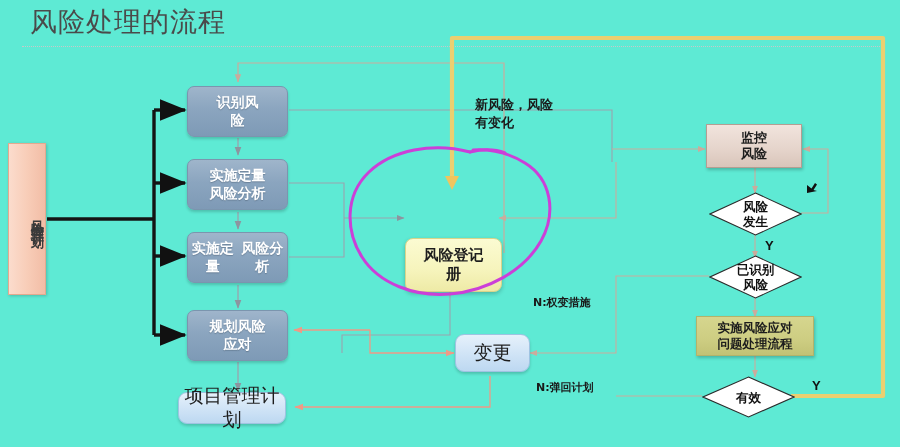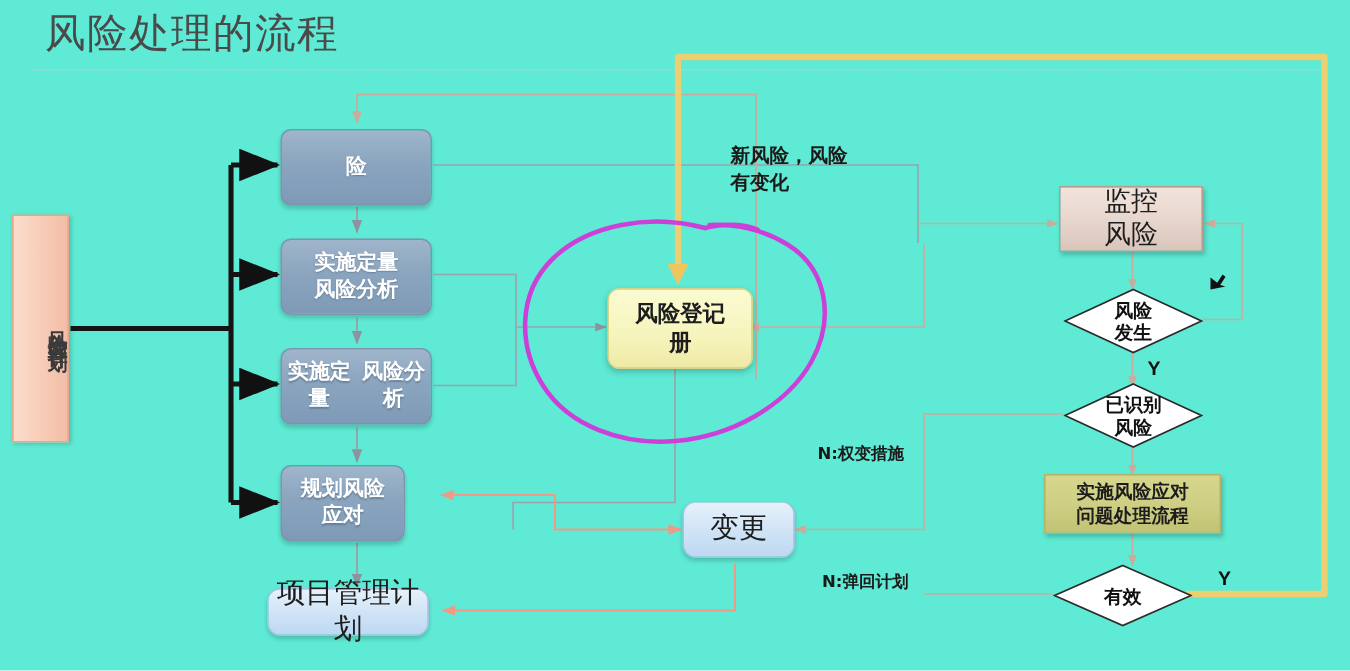--- a/index.html
+++ b/index.html
@@ -79,28 +79,29 @@
   }
   
   .reg-yellow {
     background: linear-gradient(180deg,#fbfbd2 0%, #f6f4bc 60%, #eeeaa6 100%);
     border: 1px solid #d9d48a;
     border-radius: 8px;
     color: #1d1d1d;
     font-size: 15px;
     font-weight: 700;
     box-shadow: 0 2px 4px rgba(0,0,0,.22);
+    margin-top: 46px;
   }
   
   .proc-tan {
     background: linear-gradient(180deg,#f1e4dd 0%, #e6d5cc 55%, #d9c5ba 100%);
     border: 1px solid #b49e92;
     color: #1d1d1d;
-    font-size: 18px;
-    font-weight: 400;
+    font-size: 13px;
+    font-weight: 700;
     box-shadow: 1px 2px 3px rgba(0,0,0,.22);
   }
   
   .proc-olive {
     background: linear-gradient(180deg,#d6d68e 0%, #cdcd82 60%, #c2c275 100%);
     border: 1px solid #b3b36a;
     color: #1d1d1d;
     font-size: 12.5px;
     font-weight: 700;
     box-shadow: 1px 2px 3px rgba(0,0,0,.22);
@@ -118,21 +119,20 @@
   }
   
   .flabel {
     position: absolute;
     font-family: "DejaVu Sans", "Liberation Sans", sans-serif;
     font-size: 13px;
     color: #1a1a1a;
     line-height: 1.35;
     white-space: pre-line;
     font-weight: 600;
-    margin-left: 12px;
   }
   .flabel.small { font-size: 11px; }
   .ylabel {
     position:absolute;
     font-family:"Liberation Sans", sans-serif;
     font-size: 13px; font-weight: 700; color:#111;
   }
   #wires { position:absolute; left:0; top:0; width:900px; height:447px; }
   #ink   { position:absolute; left:0; top:0; width:900px; height:447px; pointer-events:none; }
   .cursor-arrow { position:absolute; width:12px; height:18px; }
@@ -246,34 +246,35 @@
     <g stroke="none" fill="#f0c55e">
       <path d="M445,176 L459,176 L452,190 z"></path>
     </g>
   </svg>
 
   <div class="node peach-vert" style="left:8px; top:143px; width:38px; height:152px;">
     <span>风险管理计划</span>
   </div>
 
   <div class="node proc-blue" style="left:187px; top:86px; width:101px; height:51px; flex-direction:column;">
+    <span>识别风</span>
     <span>险</span>
   </div>
 
   <div class="node proc-blue" style="left:187px; top:159px; width:101px; height:51px; flex-direction:column;">
     <span>实施定量</span>
     <span>风险分析</span>
   </div>
 
   <div class="node proc-blue" style="left:187px; top:232px; width:101px; height:51px; flex-direction:row;">
     <span>实施定量</span>
     <span>风险分析</span>
   </div>
 
-  <div class="node proc-blue" style="left:187px; top:310px; width:83px; height:51px; flex-direction:column;">
+  <div class="node proc-blue" style="left:187px; top:310px; width:101px; height:51px; flex-direction:column;">
     <span>规划风险</span>
     <span>应对</span>
   </div>
 
   <div class="node data-blue" style="left:178px; top:392px; width:108px; height:32px;">
     <span>项目管理计划</span>
   </div>
 
   <div class="node reg-yellow" style="left:405px; top:192px; width:97px; height:54px; flex-direction:column;">
     <span>风险登记</span>

